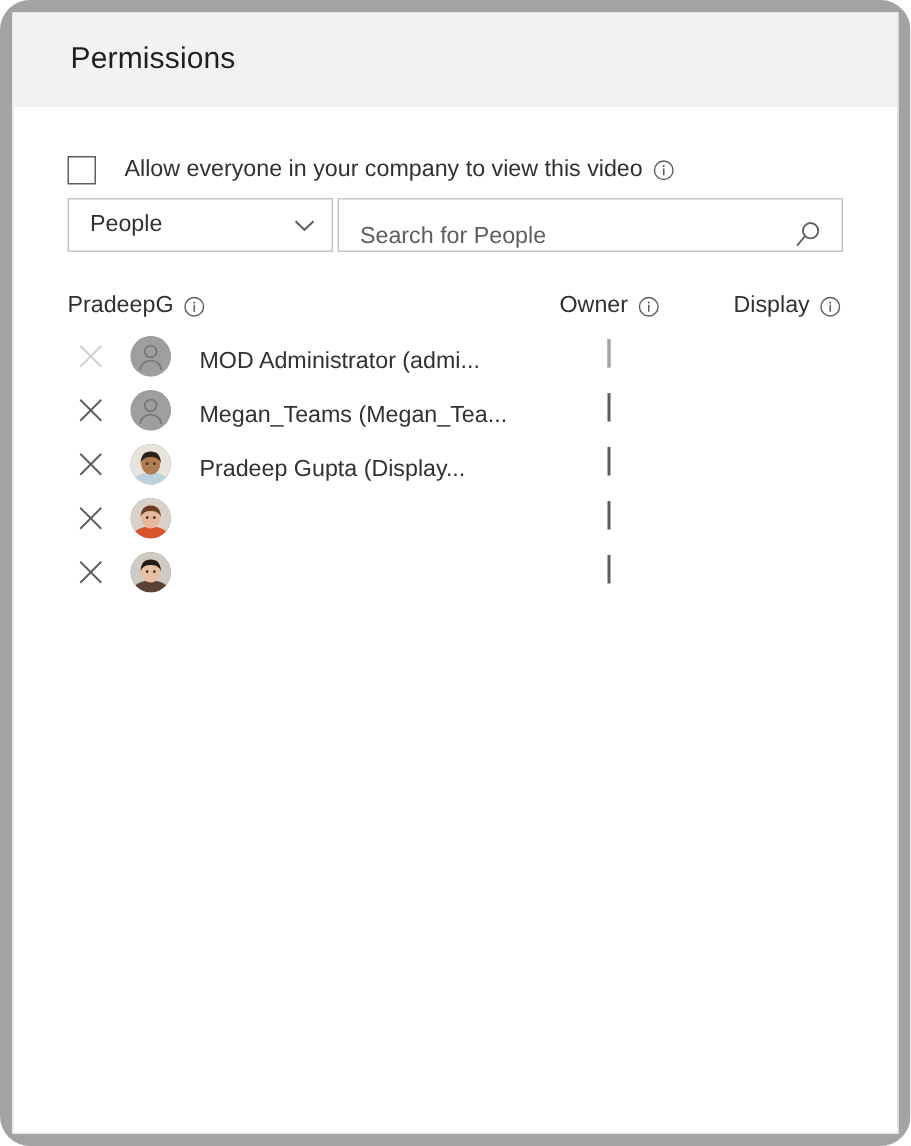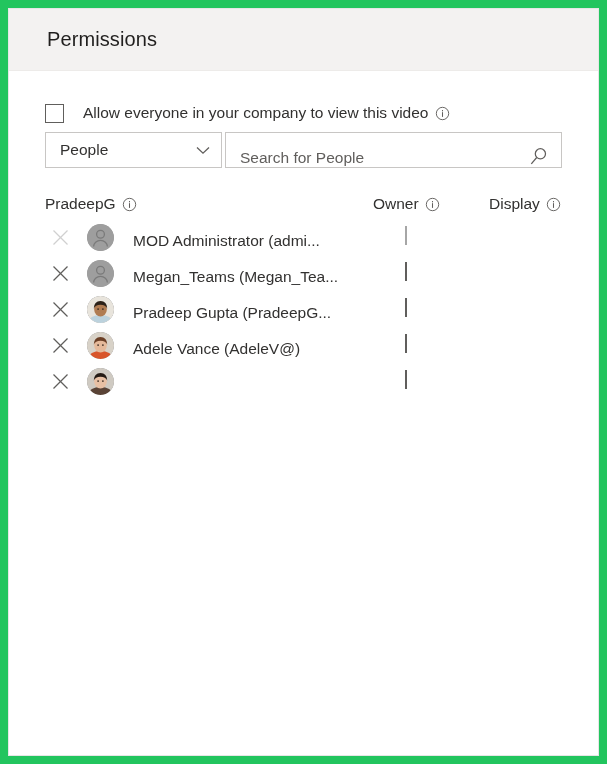--- a/index.html
+++ b/index.html
@@ -13,22 +13,23 @@
     background: #ffffff;
     font-family: "Liberation Sans", sans-serif;
     -webkit-font-smoothing: antialiased;
     overflow: hidden;
   }
 
   .page {
     position: relative;
     width: 607px;
     height: 764px;
-    background: #22c55e;
-    box-sizing: border-box;
+    background: #a3a3a3;
+    box-sizing: border-box;
+    border-radius: 20px;
   }
 
   
   .card {
     position: absolute;
     left: 8px;
     top: 8px;
     width: 591px;
     height: 748px;
     background: #ffffff;
@@ -380,21 +381,21 @@
                   <g clip-path="url(#clip2)">
                     <rect width="27" height="27" fill="#e8e4dc"></rect>
                     <path d="M0 27 q3 -8 13.5 -8 q10.5 0 13.5 8 z" fill="#bcd2dd"></path>
                     <ellipse cx="13.5" cy="13" rx="6.4" ry="7.4" fill="#b07c52"></ellipse>
                     <path d="M6.7 12.6 q0.4 -7.6 6.8 -7.6 q6.4 0 6.8 7.6 q-1.6 -3.9 -6.8 -3.9 q-5.2 0 -6.8 3.9 z" fill="#2b2118"></path>
                     <ellipse cx="11.1" cy="13.1" rx="0.85" ry="0.95" fill="#3a2a20"></ellipse>
                     <ellipse cx="15.9" cy="13.1" rx="0.85" ry="0.95" fill="#3a2a20"></ellipse>
                   </g>
                 </svg>
               </span>
-              <span class="row-name">Pradeep Gupta (PradeepG...</span>
+              <span class="row-name">Pradeep Gupta (Display...</span>
               <span class="row-owner"><span class="cb"></span></span>
             </div>
             <div class="row">
               <span class="row-x">
                 <svg viewBox="0 0 17 17" width="17" height="17">
                   <line x1="1.5" y1="1.5" x2="15.5" y2="15.5" stroke="#605e5c" stroke-width="1.25"></line>
                   <line x1="15.5" y1="1.5" x2="1.5" y2="15.5" stroke="#605e5c" stroke-width="1.25"></line>
                 </svg>
               </span>
               <span class="avatar">
@@ -407,21 +408,20 @@
                   <g clip-path="url(#clip3)">
                     <rect width="27" height="27" fill="#d8d2c8"></rect>
                     <path d="M0 27 q3 -8 13.5 -8 q10.5 0 13.5 8 z" fill="#d8552b"></path>
                     <ellipse cx="13.5" cy="13" rx="6.4" ry="7.4" fill="#e5b99a"></ellipse>
                     <path d="M6.7 12.6 q0.4 -7.6 6.8 -7.6 q6.4 0 6.8 7.6 q-1.6 -3.9 -6.8 -3.9 q-5.2 0 -6.8 3.9 z" fill="#6b3f26"></path>
                     <ellipse cx="11.1" cy="13.1" rx="0.85" ry="0.95" fill="#3a2a20"></ellipse>
                     <ellipse cx="15.9" cy="13.1" rx="0.85" ry="0.95" fill="#3a2a20"></ellipse>
                   </g>
                 </svg>
               </span>
-              <span class="row-name">Adele Vance (AdeleV@)</span>
               <span class="row-owner"><span class="cb"></span></span>
             </div>
             <div class="row">
               <span class="row-x">
                 <svg viewBox="0 0 17 17" width="17" height="17">
                   <line x1="1.5" y1="1.5" x2="15.5" y2="15.5" stroke="#605e5c" stroke-width="1.25"></line>
                   <line x1="15.5" y1="1.5" x2="1.5" y2="15.5" stroke="#605e5c" stroke-width="1.25"></line>
                 </svg>
               </span>
               <span class="avatar">

